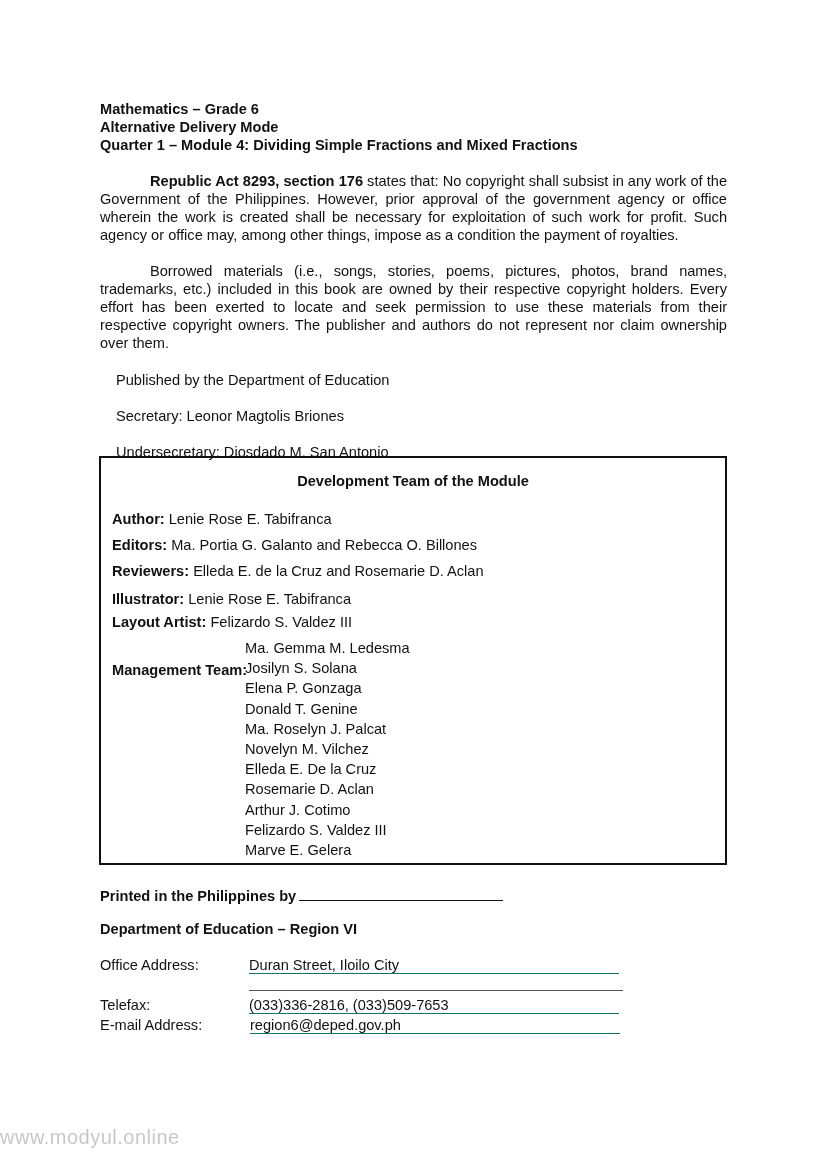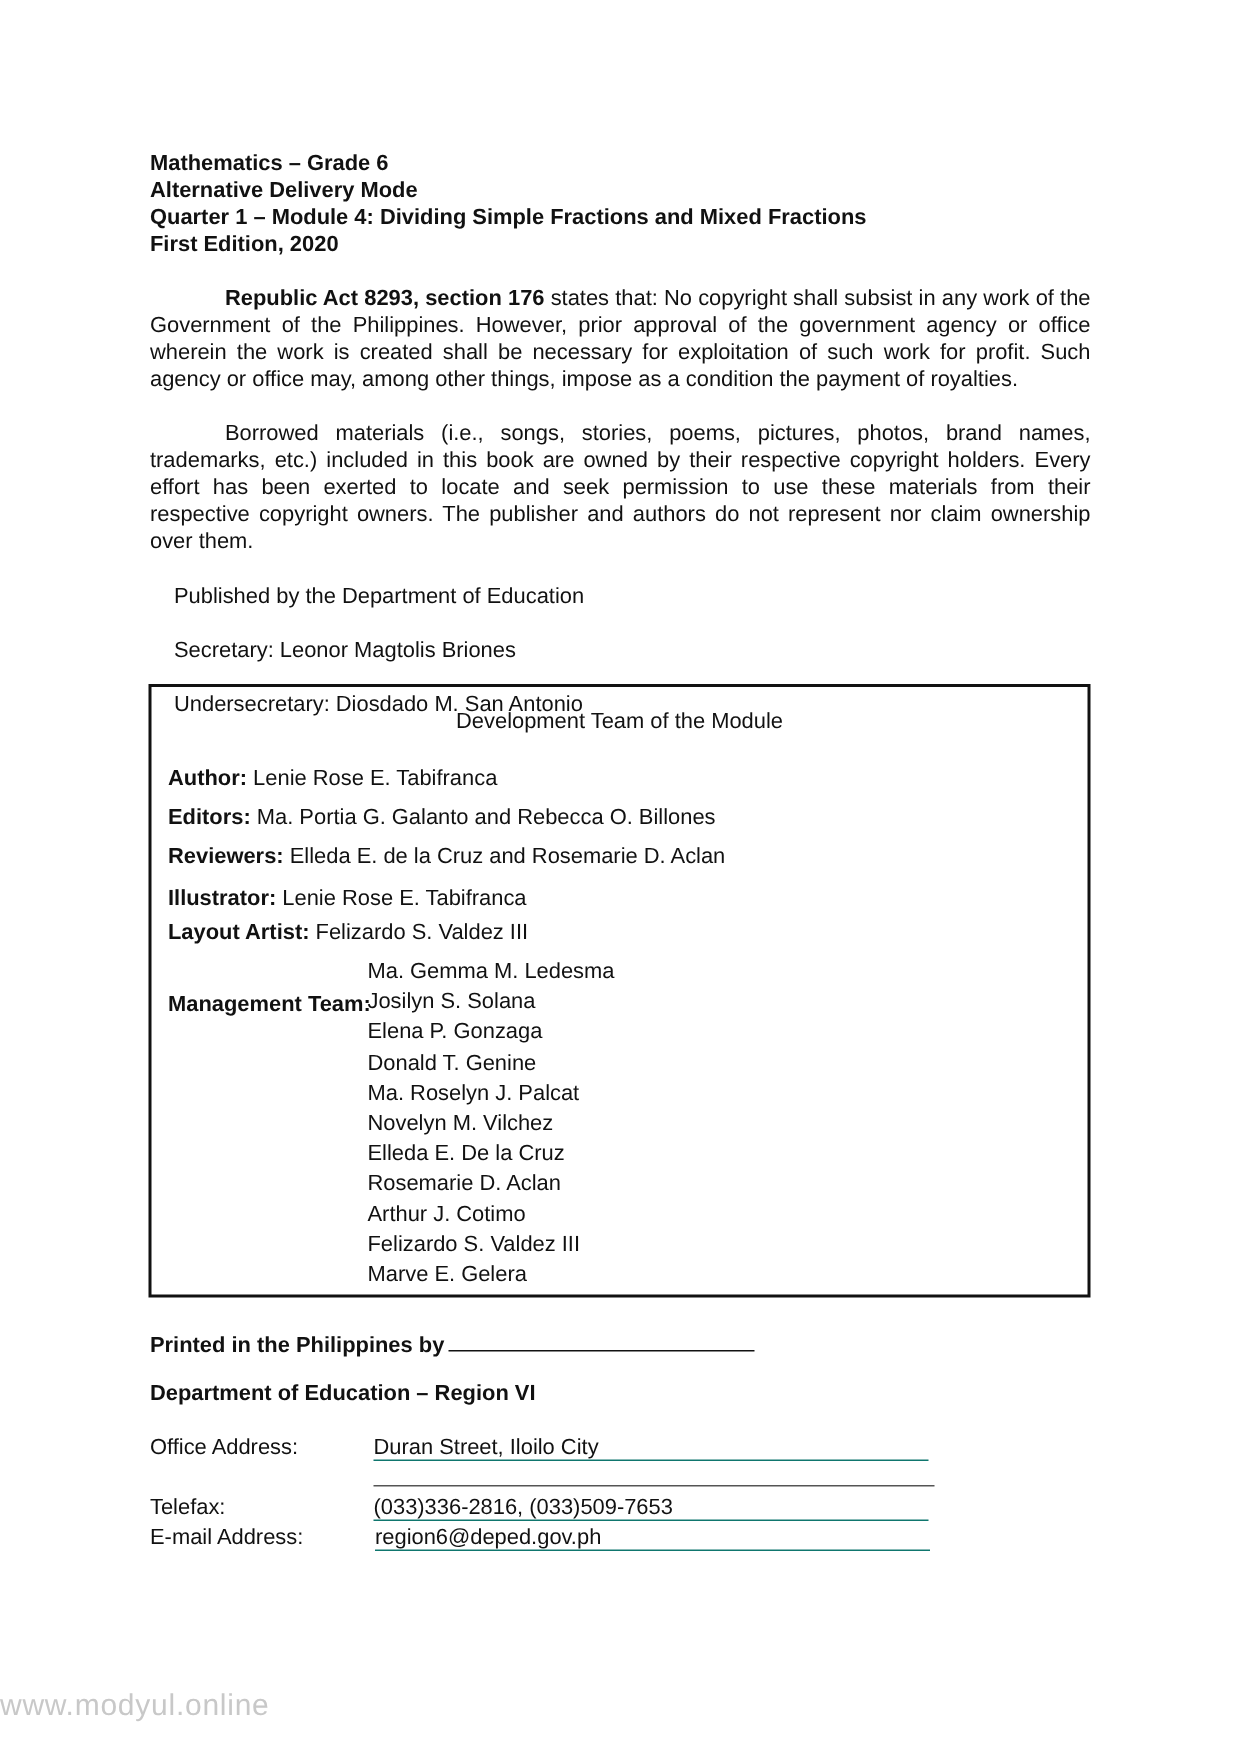--- a/index.html
+++ b/index.html
@@ -15,21 +15,21 @@
       text-indent: 50px;
     }
     .para b { font-weight: bold; }
     .pub-line { line-height: 20px; margin: 16px; }
     .team-box {
       position: absolute; left: 99px; top: 456px; width: 624px; height: 405px;
       border: 2px solid #111;
     }
     .team-title {
       position: absolute; top: 15px; left: 0; right: 0; text-align: center;
-      font-weight: normal;
+      font-weight: bold;
     }
     .role-line { position: absolute; left: 11px; line-height: 18px; }
     .role-line b { font-weight: bold; }
     .mgmt-label { position: absolute; left: 11px; top: 180px; font-weight: bold; margin-top: 24px; }
     .mgmt-list { position: absolute; left: 144px; top: 180px; line-height: 20.2px; }
     .footer-bold { position: absolute; left: 100px; font-weight: bold; }
     .blank-line {
       display: inline-block; width: 204px; border-bottom: 1px solid #111;
       height: 14px; vertical-align: baseline; margin-left: 3px;
     }
@@ -48,21 +48,20 @@
     }
   </style>
 </head>
 <body>
 
 <div class="page">
   <div>
     <p class="header-line">Mathematics – Grade 6</p>
     <p class="header-line">Alternative Delivery Mode</p>
     <p class="header-line">Quarter 1 – Module 4: Dividing Simple Fractions and Mixed Fractions</p>
-    <p class="header-line">First Edition, 2020</p>
   </div>
 
   <p class="para" style="margin-top:18px;"><b>Republic Act 8293, section 176</b><span> states that: No copyright shall subsist in any work of the Government of the Philippines. However, prior approval of the government agency or office wherein the work is created shall be necessary for exploitation of such work for profit. Such agency or office may, among other things, impose as a condition the payment of royalties.</span></p>
 
   <p class="para" style="margin-top:18px;">Borrowed materials (i.e., songs, stories, poems, pictures, photos, brand names, trademarks, etc.) included in this book are owned by their respective copyright holders. Every effort has been exerted to locate and seek permission to use these materials from their respective copyright owners. The publisher and authors do not represent nor claim ownership over them.</p>
 
   <div style="margin-top:18px;">
     <p class="pub-line">Published by the Department of Education</p>
     <p class="pub-line">Secretary: Leonor Magtolis Briones</p>
     <p class="pub-line">Undersecretary: Diosdado M. San Antonio</p>

